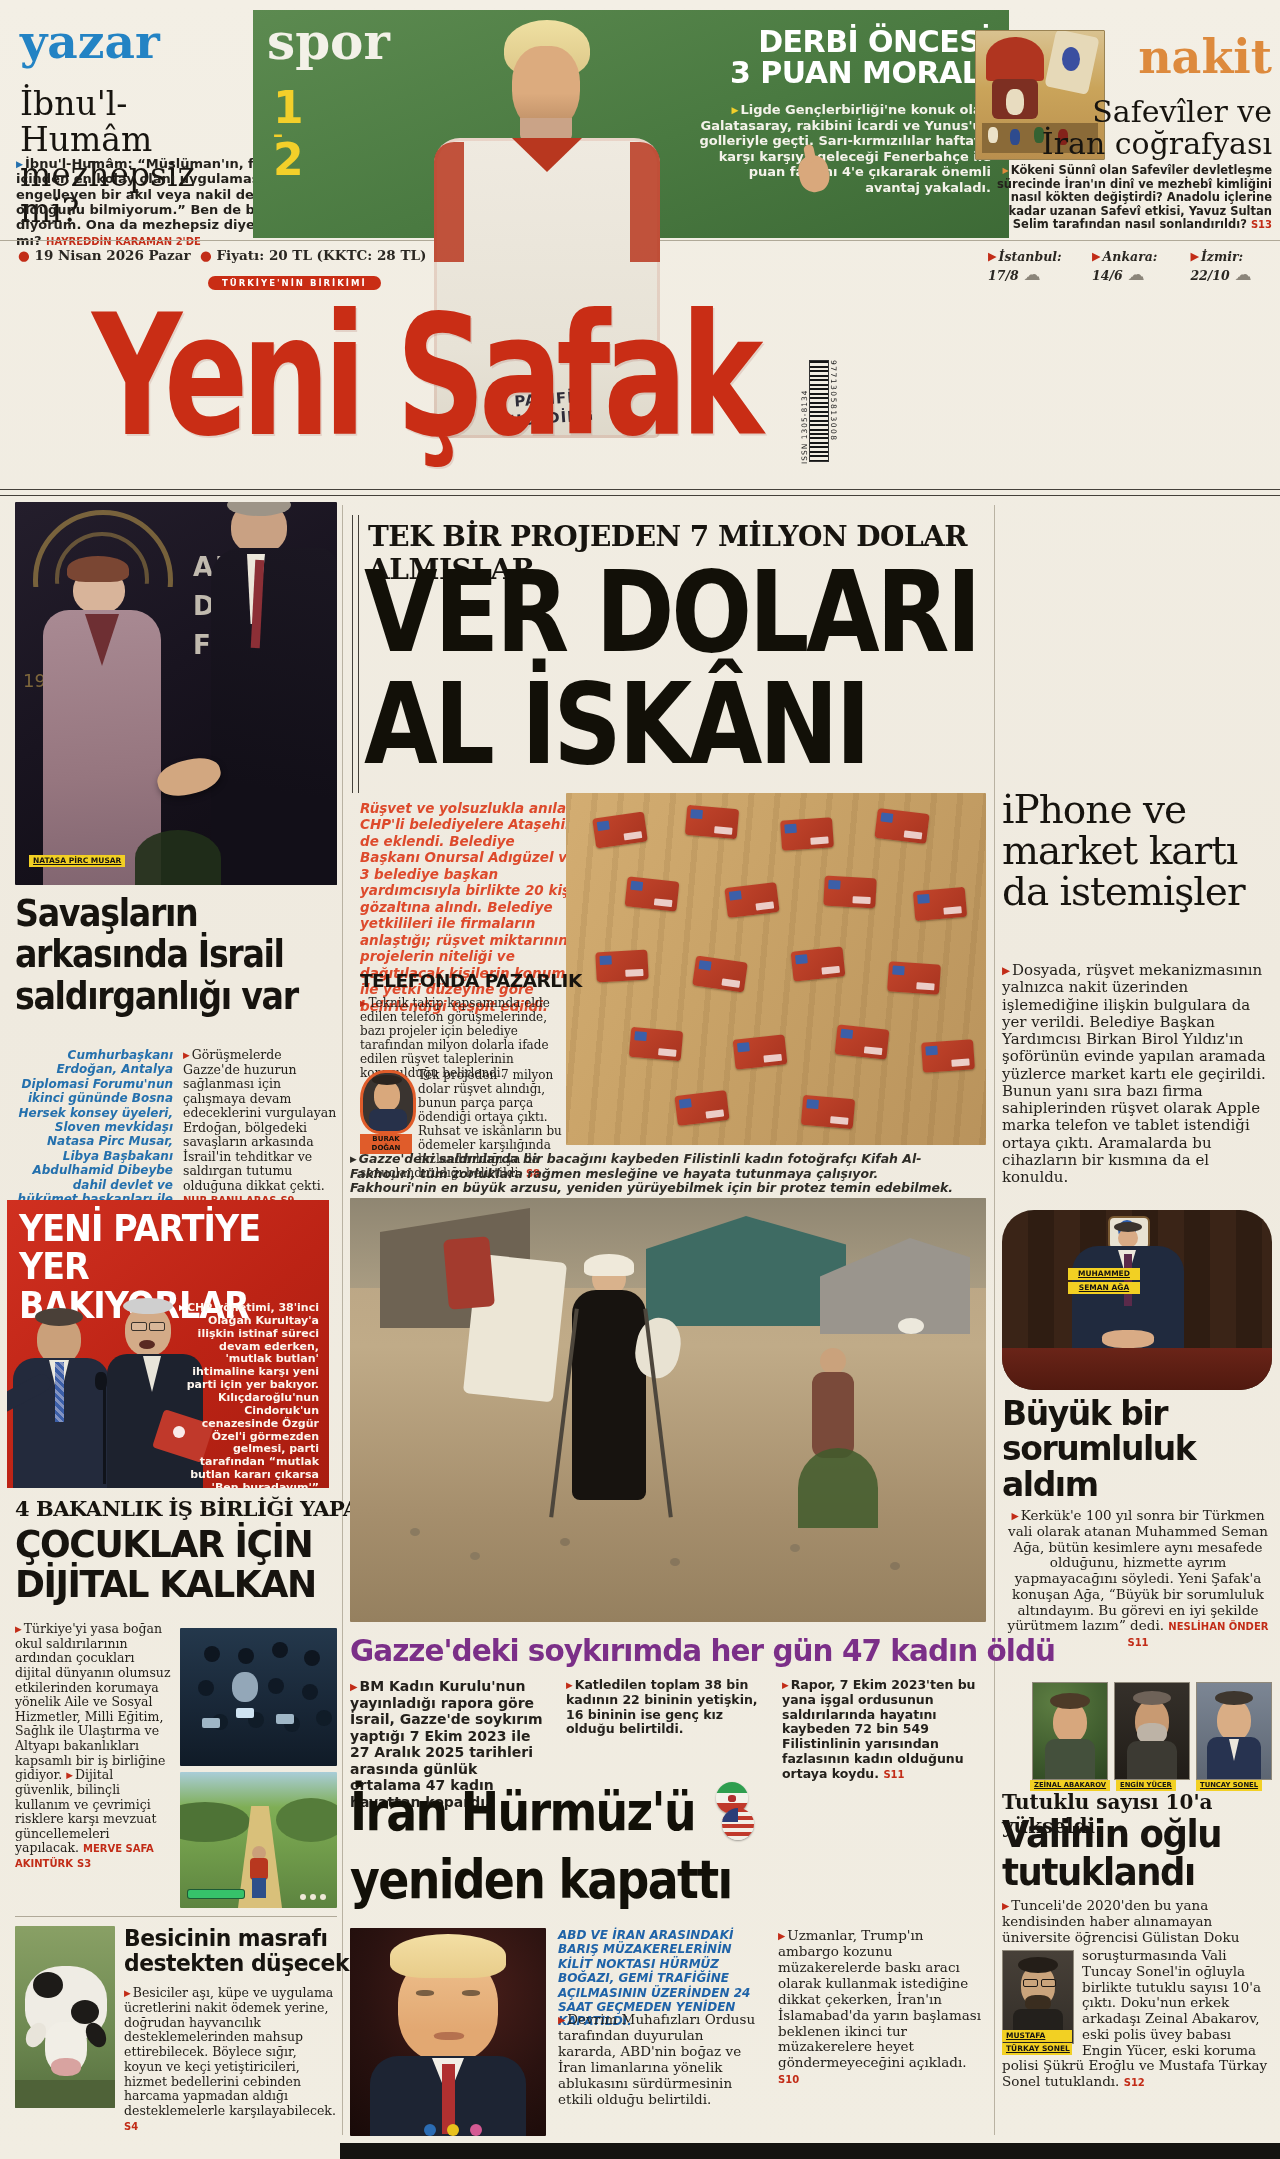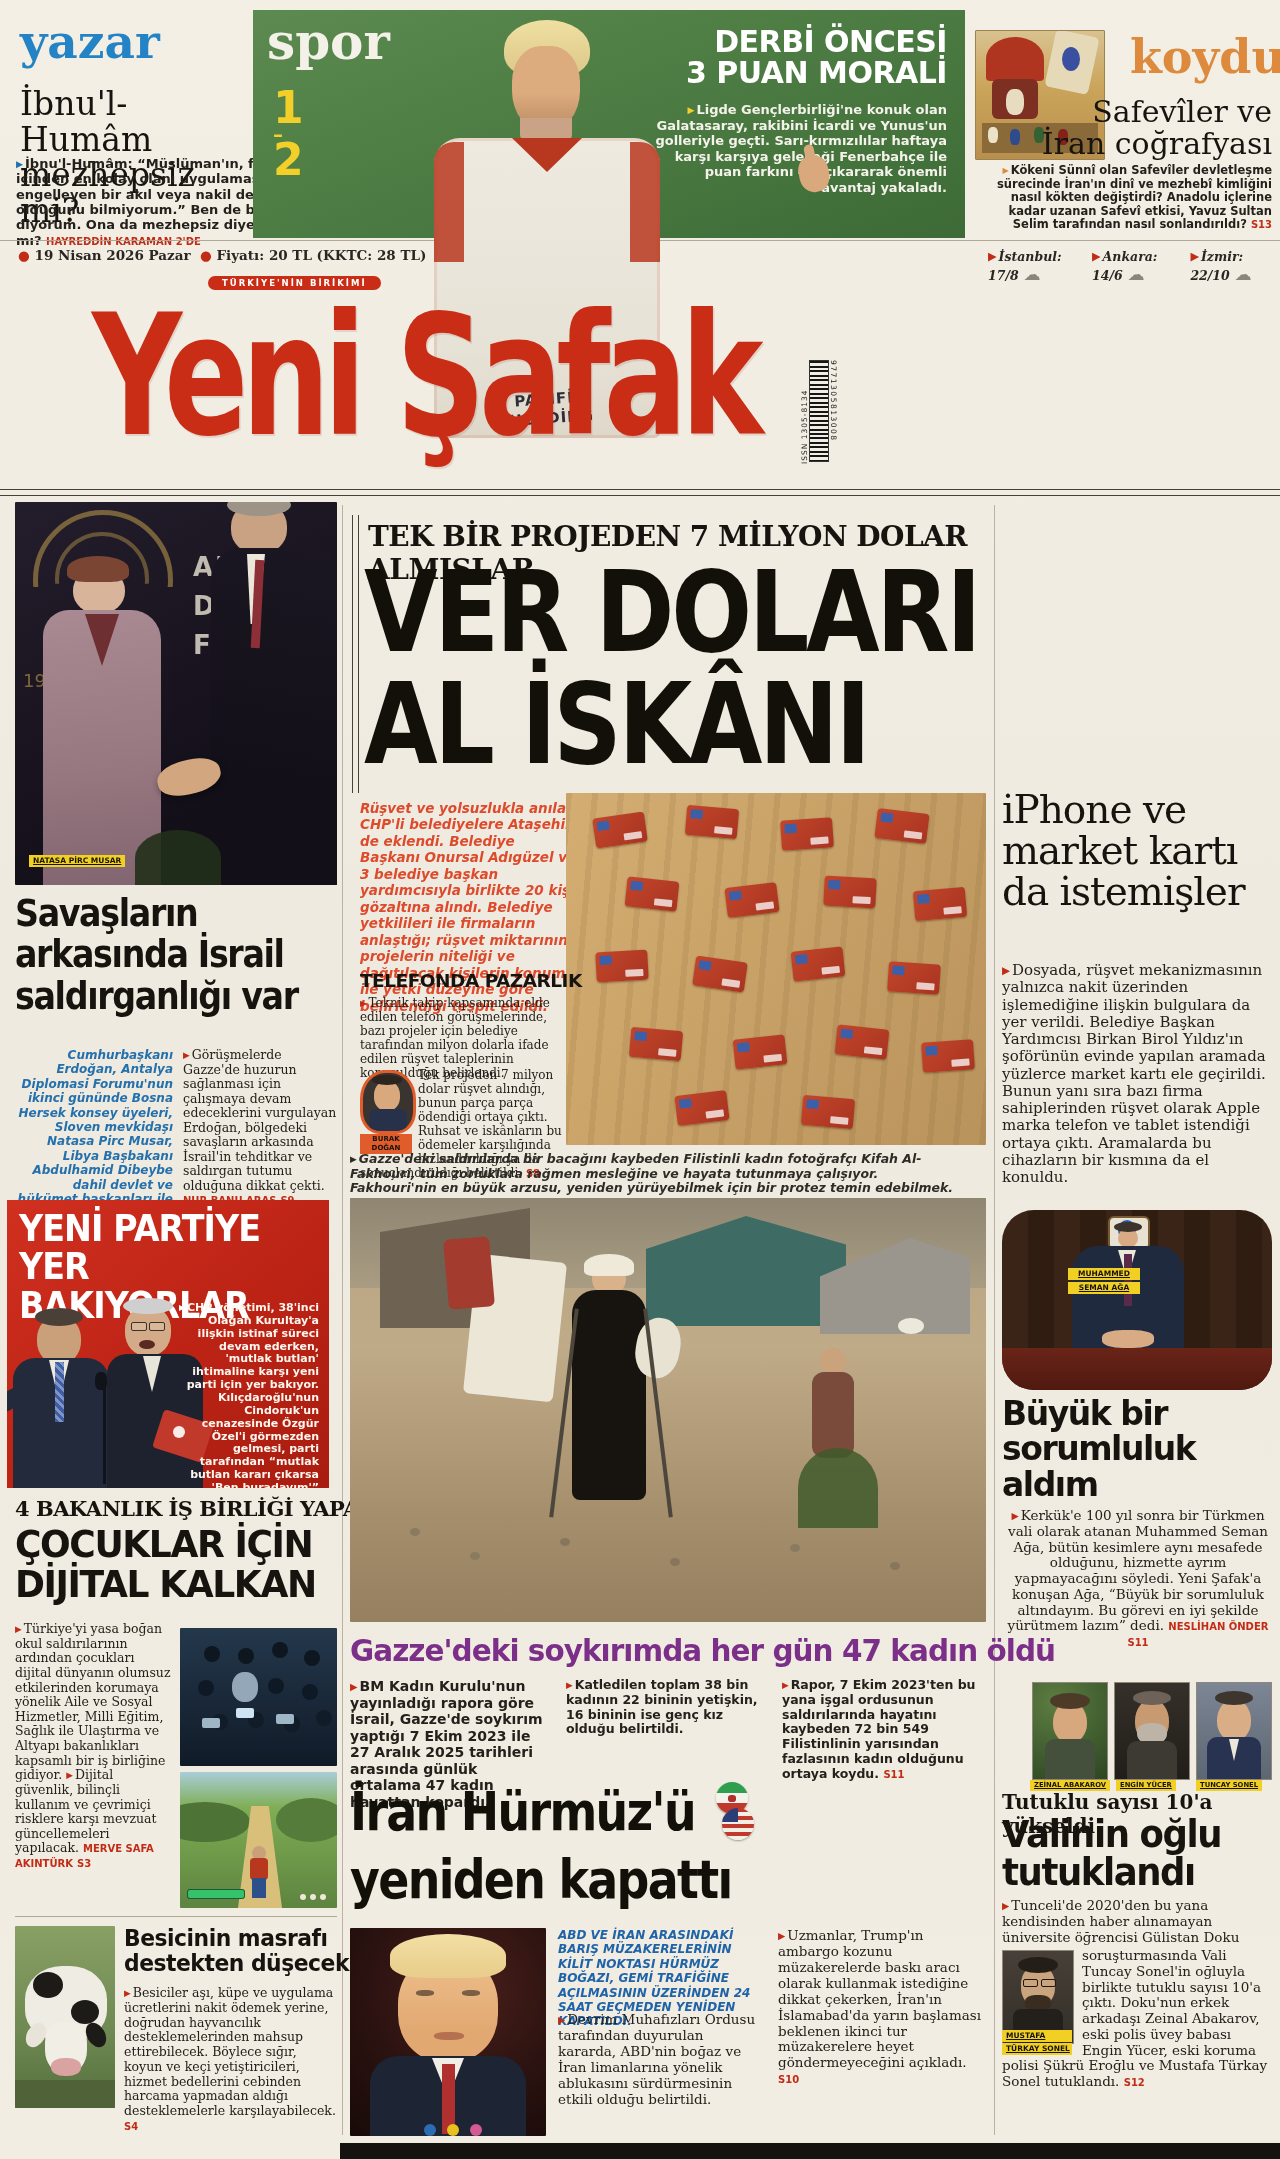--- a/index.html
+++ b/index.html
@@ -41,21 +41,21 @@
   <div class="abs" style="left:256px;top:92px;width:62px;height:62px;border-radius:50%;background:#56a9da;overflow:hidden;">
     <div class="abs" style="left:17px;top:8px;width:28px;height:32px;border-radius:50% 50% 45% 45%;background:#e6c5a2;"></div>
     <div class="abs" style="left:14px;top:4px;width:34px;height:12px;border-radius:50%;background:#6a5a4a;opacity:.55;"></div>
     <div class="abs" style="left:10px;top:38px;width:42px;height:26px;border-radius:8px 8px 0 0;background:#f1efe8;"></div>
   </div>
   <p class="abs sans" style="left:16px;top:156px;width:326px;margin:0;font-size:13px;line-height:1.18;font-weight:700;color:#24211c;">
     <span class="tri blue">▶</span><span>İbnu'l-Humâm: “Müslüman'ın, fetvalar içinden en kolay olanı uygulamasını engelleyen bir akıl veya nakil delili olduğunu bilmiyorum.” Ben de bunu diyorum. Ona da mezhepsiz diyen olacak mı?</span>
     <span class="byl">HAYREDDİN KARAMAN 2'DE</span>
   </p>
 
-  <div class="abs" style="left:253px;top:10px;width:712px;height:228px;background:linear-gradient(160deg,#5c8a50 0%,#4a7a41 55%,#3d6a36 100%);overflow:visible;">
+  <div class="abs" style="left:253px;top:10px;width:712px;height:228px;background:linear-gradient(160deg,#5c8a50 0%,#4a7a41 55%,#3d6a36 100%);overflow:visible;padding-left:44px;">
     <div class="abs serif" style="left:14px;top:2px;font-size:50px;font-weight:700;color:#f3f1e8;">spor</div>
     <div class="abs" style="left:20px;top:78px;font-weight:700;font-size:44px;line-height:.92;color:#f3cf2a;">
       <div>1</div>
       <div style="font-size:20px;line-height:.6;color:#f3cf2a;">–</div>
       <div>2</div>
     </div>
     <div class="abs" style="right:18px;top:16px;width:340px;text-align:right;font-weight:700;font-size:30px;line-height:1.04;color:#ffffff;letter-spacing:-.5px;">
       <div>DERBİ ÖNCESİ</div>
       <div>3 PUAN MORALİ</div>
     </div>
@@ -88,21 +88,21 @@
     <div class="abs" style="left:86px;top:16px;width:18px;height:24px;background:#3a4fa0;border-radius:50%;"></div>
     <div class="abs" style="left:16px;top:48px;width:46px;height:40px;background:#7d2f22;border-radius:6px;"></div>
     <div class="abs" style="left:30px;top:58px;width:18px;height:26px;background:#e8dcc0;border-radius:40%;"></div>
     <div class="abs" style="left:6px;top:92px;width:116px;height:30px;background:#8a6a38;"></div>
     <div class="abs" style="left:12px;top:96px;width:10px;height:16px;background:#ece2c8;border-radius:40%;"></div>
     <div class="abs" style="left:34px;top:98px;width:10px;height:16px;background:#2e4b8e;border-radius:40%;"></div>
     <div class="abs" style="left:58px;top:96px;width:10px;height:16px;background:#356232;border-radius:40%;"></div>
     <div class="abs" style="left:82px;top:98px;width:10px;height:16px;background:#84221a;border-radius:40%;"></div>
   </div>
 
-  <div class="abs serif" style="left:1130px;top:30px;width:142px;text-align:right;font-size:46px;font-weight:700;color:#dd8a3d;">koydu</div>
+  <div class="abs serif" style="left:1130px;top:30px;width:142px;text-align:right;font-size:46px;font-weight:700;color:#dd8a3d;">nakit</div>
   <div class="abs serif" style="left:1002px;top:96px;width:270px;text-align:right;font-size:30px;line-height:1.06;color:#17140f;">
     <div>Safevîler ve</div>
     <div>İran coğrafyası</div>
   </div>
   <p class="abs sans" style="left:980px;top:164px;width:292px;margin:0;text-align:right;font-size:11.5px;line-height:1.18;font-weight:700;color:#24211c;">
     <span class="tri" style="color:#dd8a3d;">▶</span><span>Kökeni Sünnî olan Safevîler devletleşme sürecinde İran'ın dinî ve mezhebî kimliğini nasıl kökten değiştirdi? Anadolu içlerine kadar uzanan Safevî etkisi, Yavuz Sultan Selim tarafından nasıl sonlandırıldı?</span>
     <span class="byl">S13</span>
   </p>
 
   <div class="hrule" style="left:0;top:240px;width:1280px;"></div>

